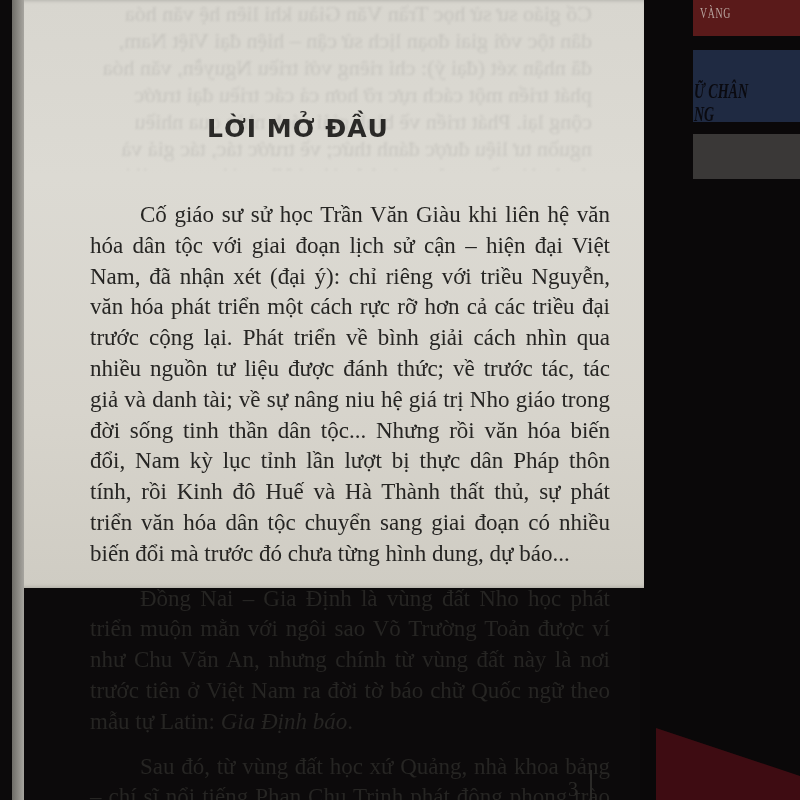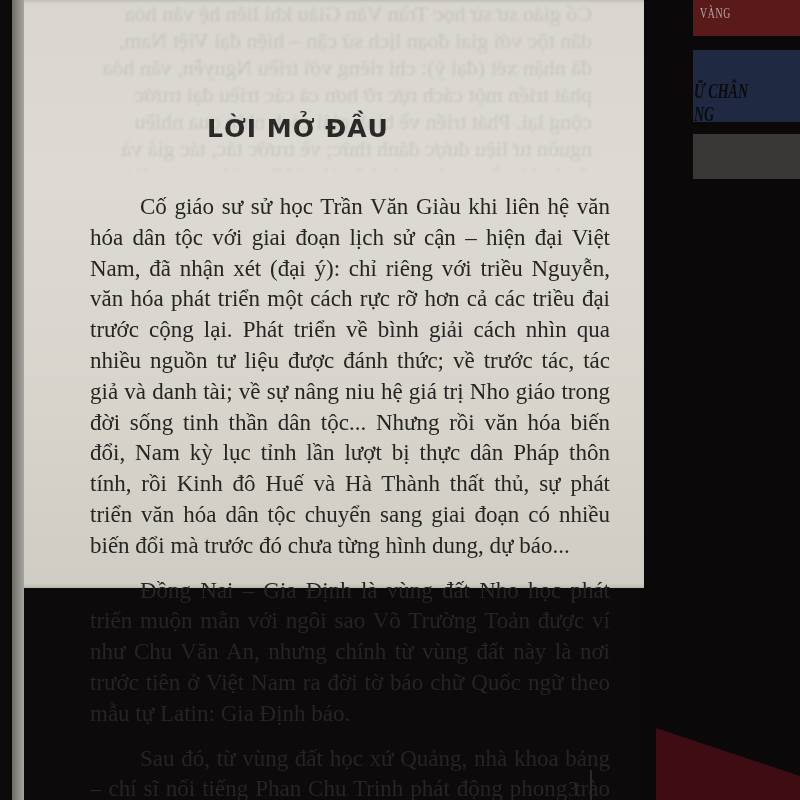--- a/index.html
+++ b/index.html
@@ -29,23 +29,23 @@
     }
     .title {
       position: absolute; left: 0; top: 114px; width: 632px; text-align: center;
       font-family: "DejaVu Sans", sans-serif; font-weight: bold; font-size: 25px;
       letter-spacing: 1px; color: #2a2927; transform: translateX(-30px);
     }
     .body-text {
       position: absolute; left: 78px; top: 192px; width: 520px;
       color: #262523; font-size: 23px; line-height: 30.8px; text-align: justify;
     }
-    .para { margin: 0 0 14px 0; text-indent: 50px; }
+    .para { margin: 8px 0 14px 0; text-indent: 50px; }
     .para.p2, .para.p3 { text-indent: 50px; }
-    .italic { }
+    .italic { font-style: italic; }
     .page-number {
       position: absolute; left: 556px; top: 778px; font-size: 20px; color: #2a2927;
     }
     .page-rule { position: absolute; left: 578px; top: 770px; width: 2px; height: 30px; background: #2a2927; }
   </style>
 </head>
 <body>
 
 <div class="backdrop"></div>
 <div class="book-red"></div>

